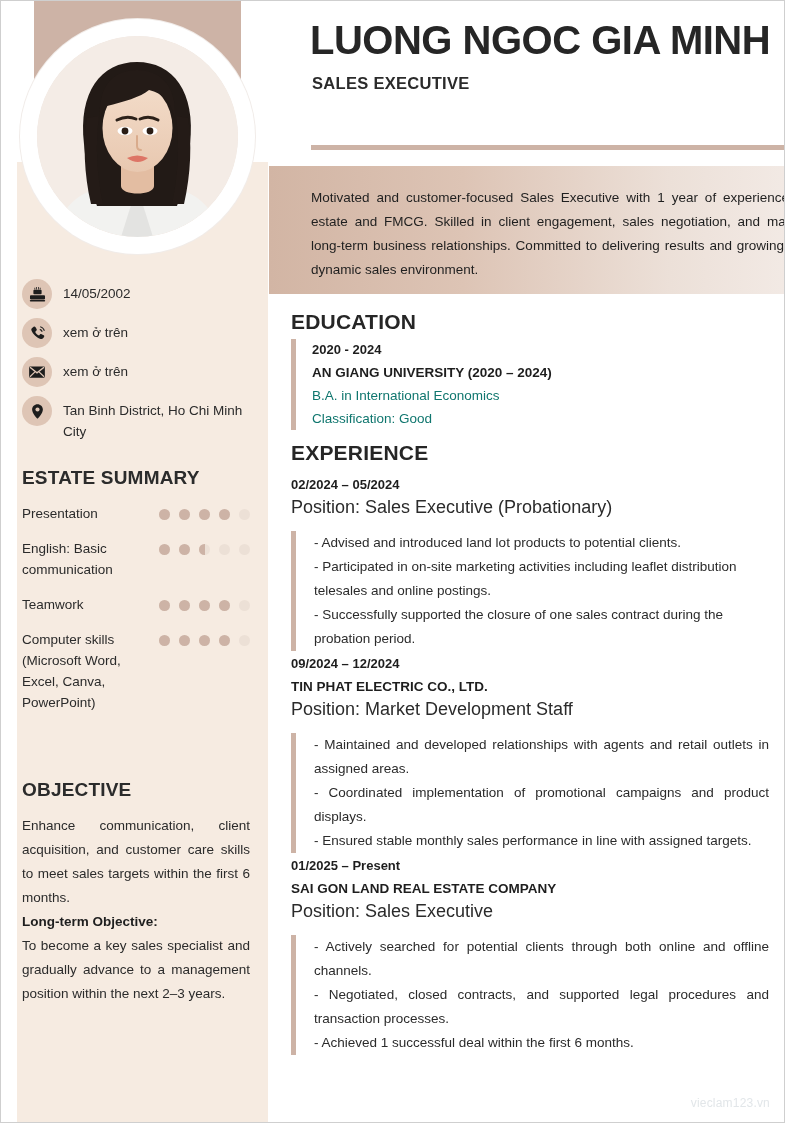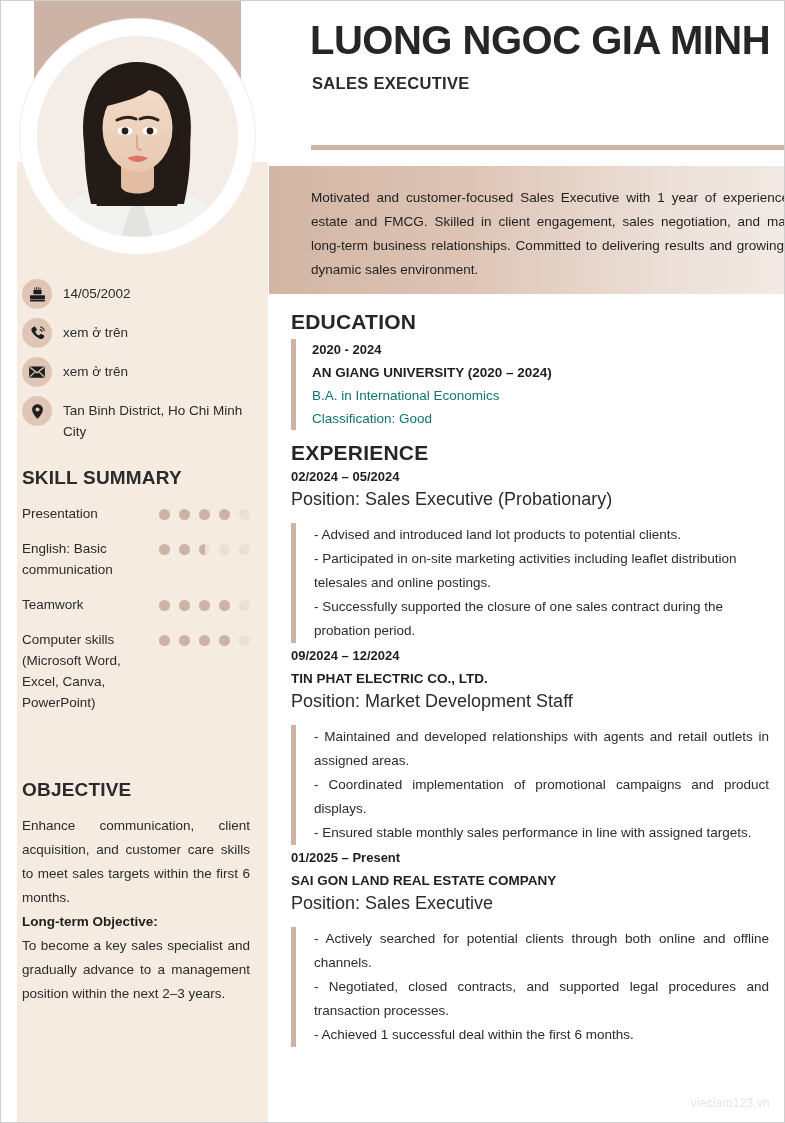--- a/index.html
+++ b/index.html
@@ -144,21 +144,21 @@
   .edu-sec .main-h { margin-bottom:5px; }
   .edu-body {
     border-left:5px solid #cdb3a6;
     padding-left:16px;
   }
   .edu-date { font-size:13px; font-weight:bold; color:#1e1e1e; line-height:22px; }
   .edu-school { font-size:13.5px; font-weight:bold; color:#1e1e1e; line-height:23px; }
   .edu-deg { font-size:13.5px; color:#0f766e; line-height:23px; }
 
   .exp-sec { position:absolute; left:290px; top:440px; width:478px; }
-  .exp-sec .main-h { margin-bottom:1px; }
+  .exp-sec .main-h { margin-bottom:9px; }
   .exp-date { font-size:13px; font-weight:bold; color:#1e1e1e; line-height:22px; }
   .exp-co { font-size:13.5px; font-weight:bold; color:#1e1e1e; line-height:23px;
             text-align:justify; text-justify:inter-word; }
   .exp-pos { font-size:18px; color:#2b2b2b; line-height:23px; }
   .exp-bullets {
     border-left:5px solid #cdb3a6;
     padding-left:18px; margin-top:12px;
   }
   .exp-bullets li {
     list-style:none;
@@ -270,21 +270,21 @@
         <svg width="17" height="17" viewBox="0 0 24 24" fill="#1d1d1d" aria-hidden="true">
           <path d="M12 1.6c-4.2 0-7.6 3.4-7.6 7.6 0 5.6 7.6 13.2 7.6 13.2s7.6-7.6 7.6-13.2c0-4.2-3.4-7.6-7.6-7.6z"></path>
           <circle cx="12" cy="9.2" r="2.9" fill="#dec5b5"></circle>
         </svg>
       </span>
       <span class="ctext" style="width:190px">Tan Binh District, Ho Chi Minh City</span>
     </div>
   </div>
 
   <div class="skill-sec">
-    <div class="side-h">SKILL SUMMARY</div>
+    <div class="side-h">ESTATE SUMMARY</div>
     <div id="skill-rows">
         <div class="skill-row">
           <div class="skill-name">Presentation</div>
           <div class="dots">
             <span class="dot">
               <span class="fill" style="width: 100%;"></span>
             </span>
             <span class="dot">
               <span class="fill" style="width: 100%;"></span>
             </span>

